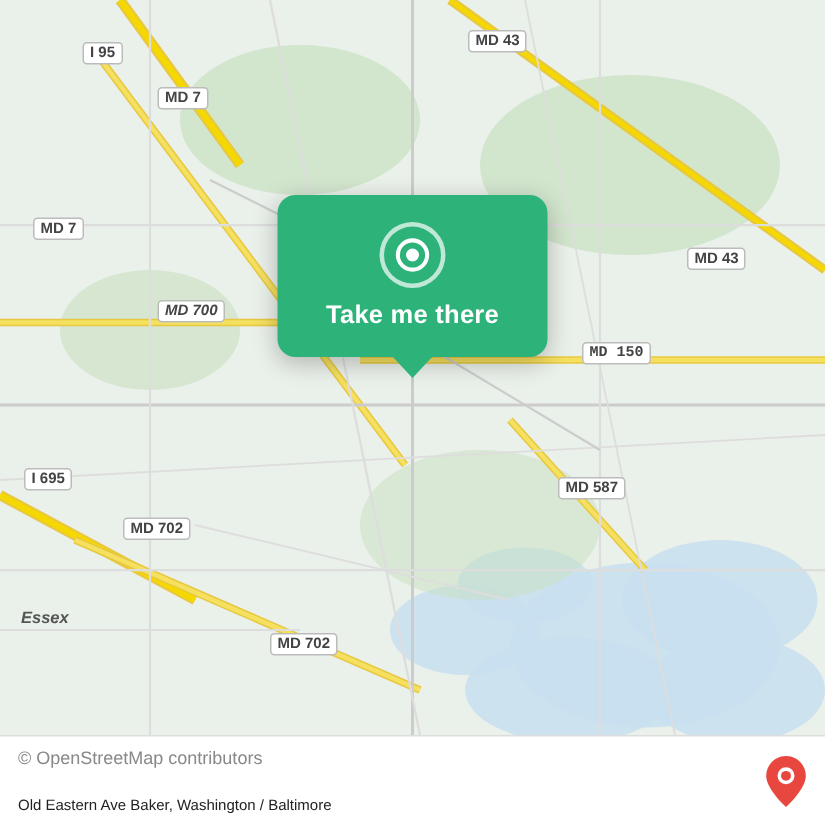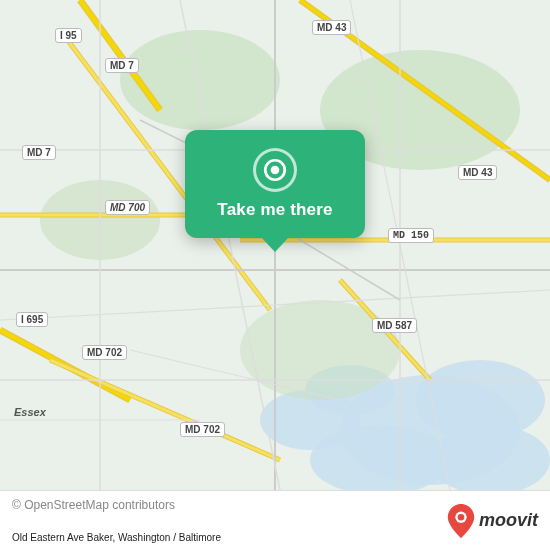--- a/index.html
+++ b/index.html
@@ -231,15 +231,14 @@
   <span id="attribution">© OpenStreetMap contributors</span>
   <span id="location-label">Old Eastern Ave Baker, Washington / Baltimore</span>
 
   <div id="moovit-logo">
 
     <svg id="moovit-pin" viewBox="0 0 28 36" xmlns="http://www.w3.org/2000/svg">
       <path d="M14 0C6.27 0 0 6.27 0 14c0 9.6 14 22 14 22S28 23.6 28 14C28 6.27 21.73 0 14 0z" fill="#e8473f"></path>
       <circle cx="14" cy="14" r="6" fill="white"></circle>
       <circle cx="14" cy="14" r="3.5" fill="#e8473f"></circle>
     </svg>
-    <span id="moovit-text">moovit</span>
   </div>
 </div>
 
 </body></html>

